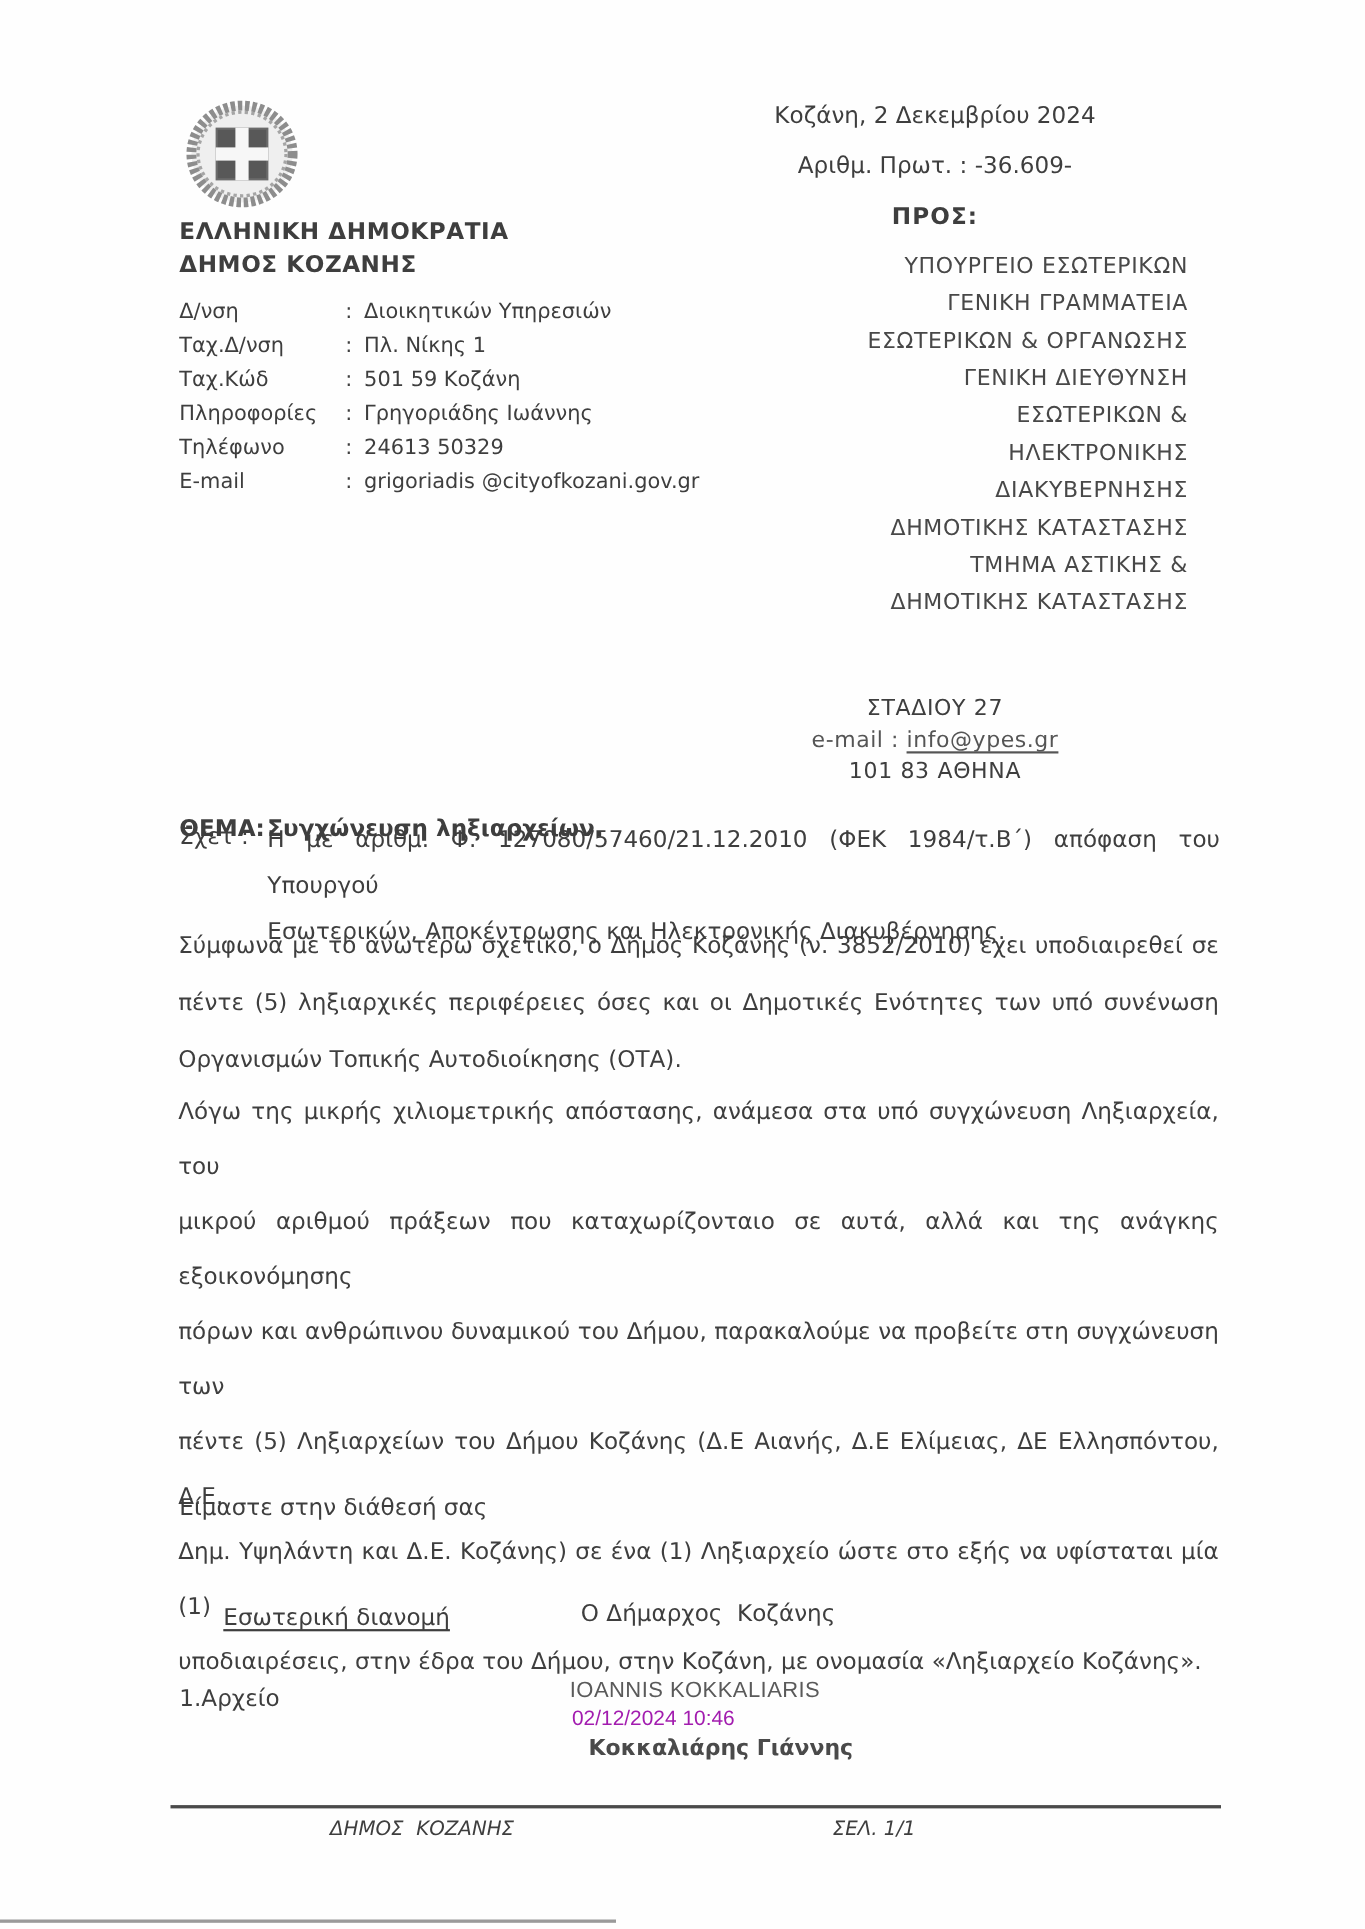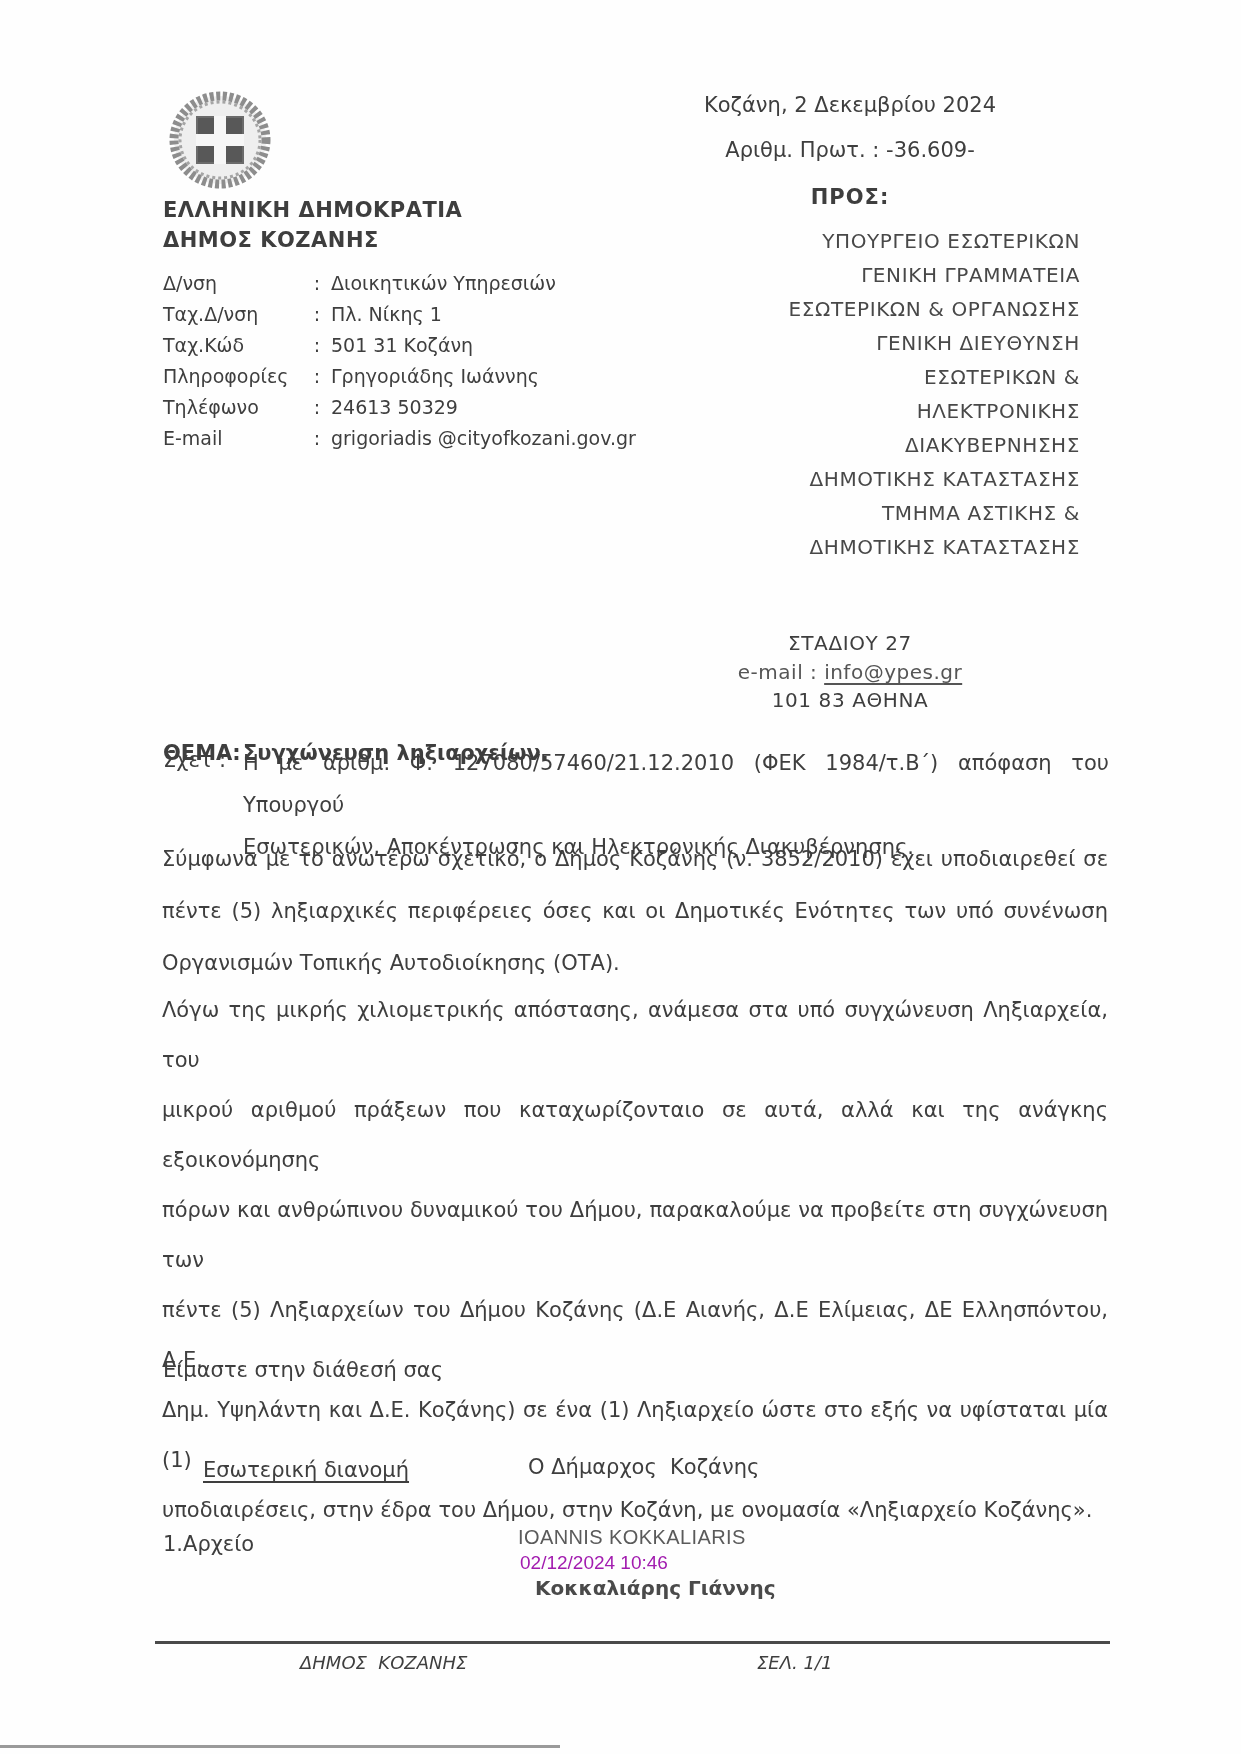--- a/index.html
+++ b/index.html
@@ -88,21 +88,21 @@
         <span class="c-value">Διοικητικών Υπηρεσιών</span>
       </div>
       <div class="c-row">
         <span class="c-label">Ταχ.Δ/νση</span>
         <span class="c-colon">:</span>
         <span class="c-value">Πλ. Νίκης 1</span>
       </div>
       <div class="c-row">
         <span class="c-label">Ταχ.Κώδ</span>
         <span class="c-colon">:</span>
-        <span class="c-value">501 31 Κοζάνη</span>
+        <span class="c-value">501 59 Κοζάνη</span>
       </div>
       <div class="c-row">
         <span class="c-label">Πληροφορίες</span>
         <span class="c-colon">:</span>
         <span class="c-value">Γρηγοριάδης Ιωάννης</span>
       </div>
       <div class="c-row">
         <span class="c-label">Τηλέφωνο</span>
         <span class="c-colon">:</span>
         <span class="c-value">24613 50329</span>

